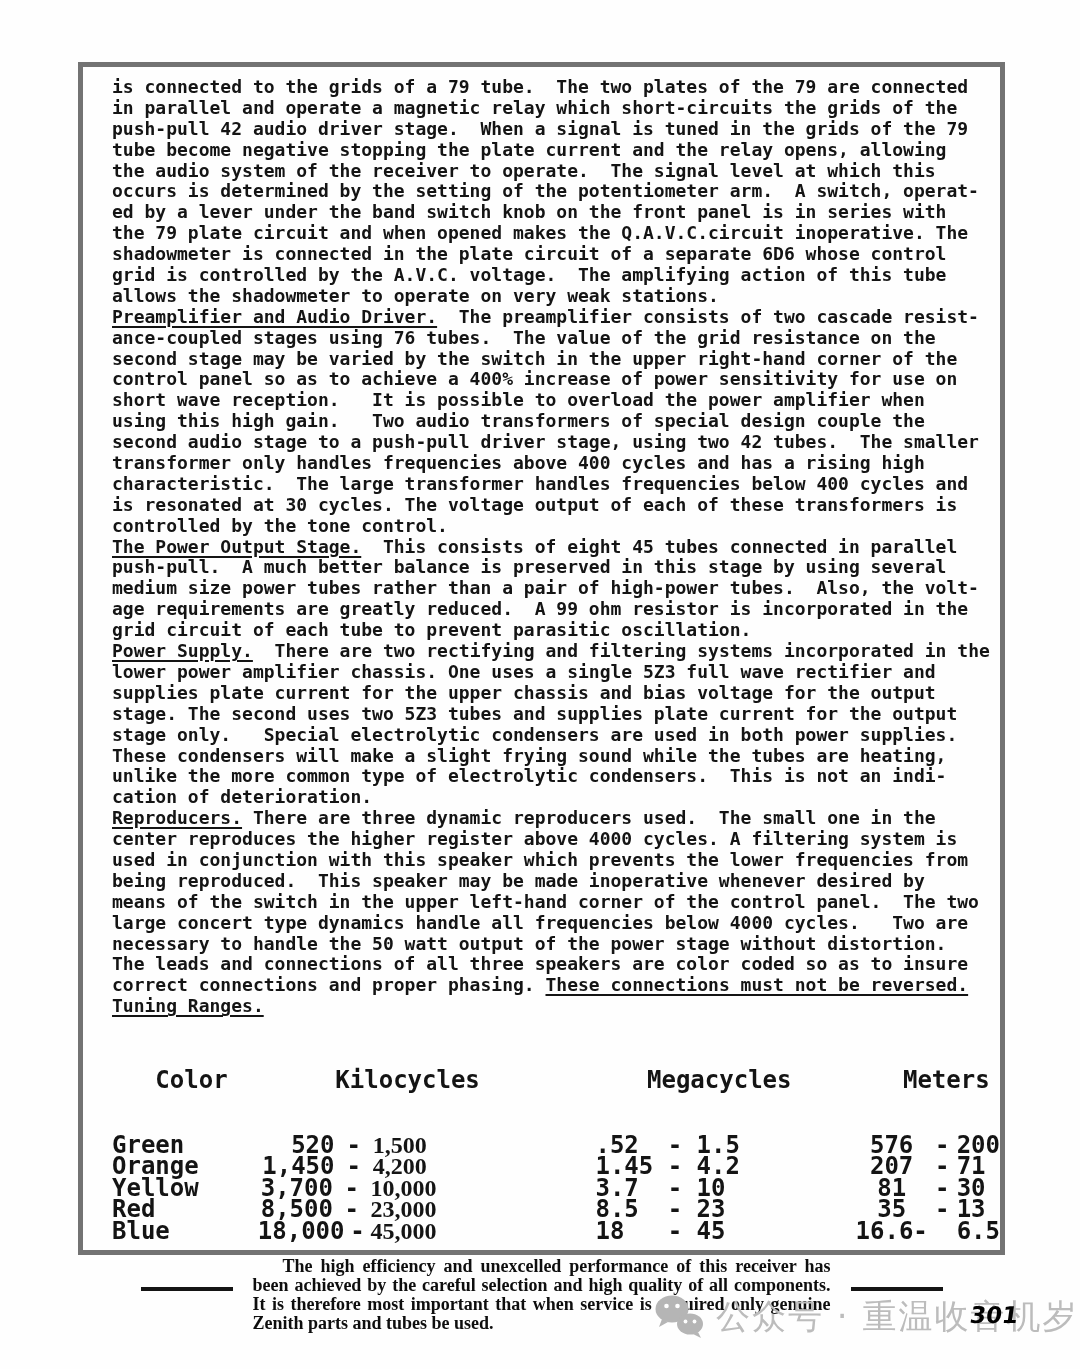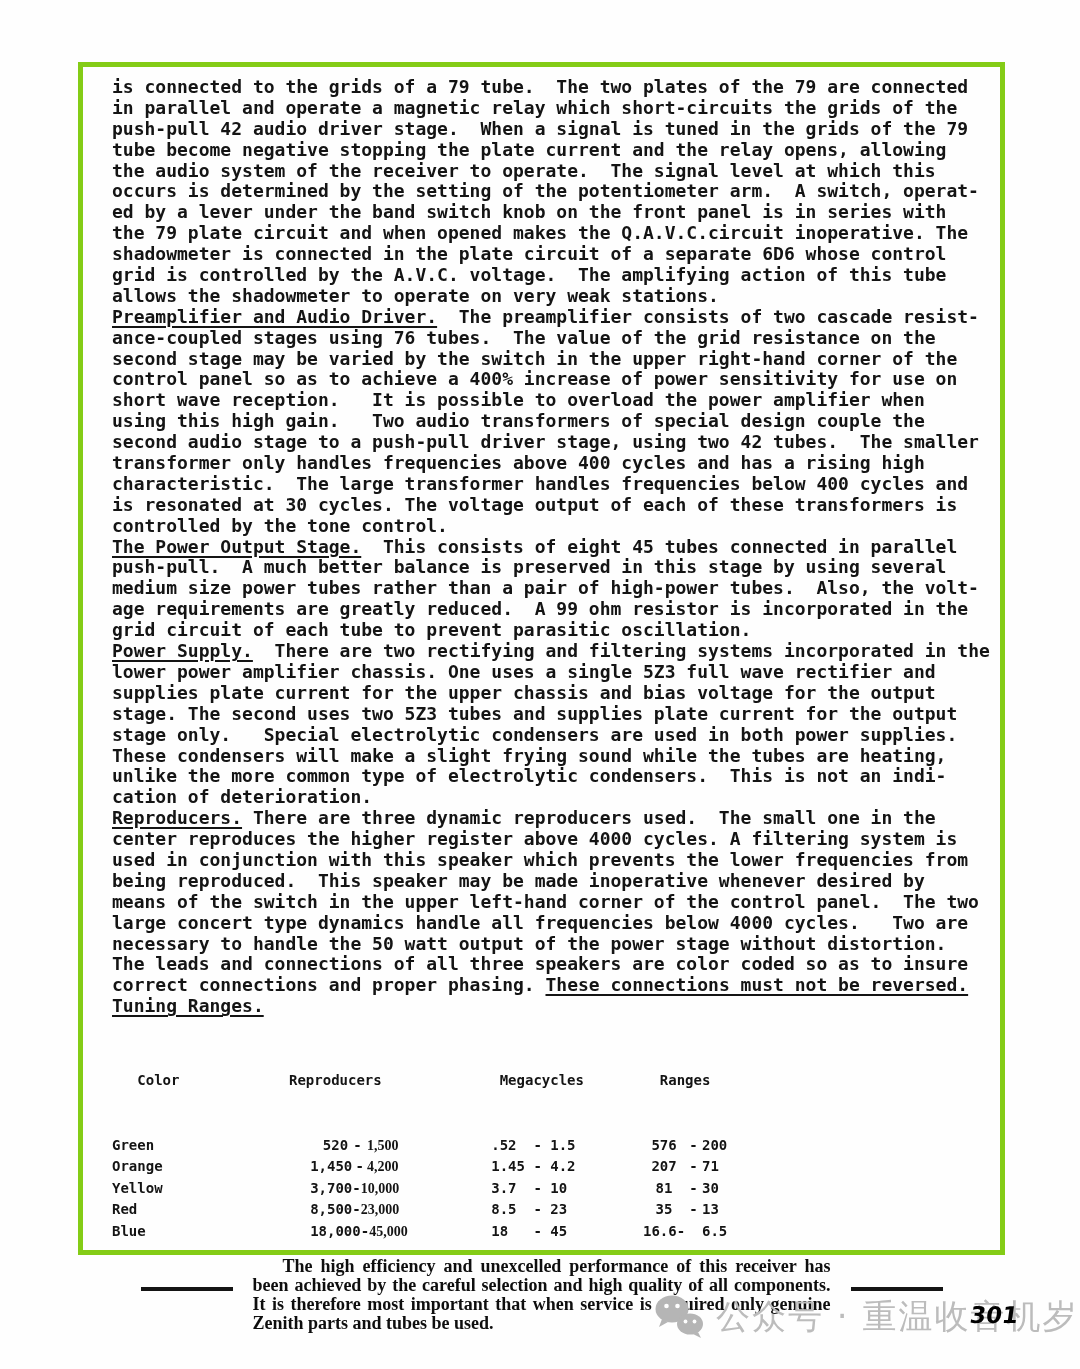--- a/index.html
+++ b/index.html
@@ -5,41 +5,41 @@
   html,body{margin:0;padding:0;}
   body{
     width:1080px;height:1369px;position:relative;
     background:#fefefe;
     font-family:"DejaVu Sans Mono",monospace;
     overflow:hidden;
   }
   .frame{
     position:absolute;left:78px;top:62px;
     width:917px;height:1183px;
-    border:5px solid #84cc16;
+    border:5px solid #737373;
     background:#fefefe;
   }
   .body-text{
     margin:10px 8px 0 29px;
     font-family:"DejaVu Sans Mono",monospace;
     font-weight:bold;font-size:18px;line-height:20.9px;
     color:#141414;white-space:pre;
   }
   .line{height:20.9px;}
   .u{
     text-decoration:underline;
     text-decoration-thickness:2px;
     text-underline-offset:3px;
     margin-top:16px;
   }
   
   .ttable{
     margin:10px 0 0 29px;
     font-family:"DejaVu Sans Mono",monospace;
-    font-weight:bold;font-size:14px;line-height:21.5px;
+    font-weight:bold;font-size:24px;line-height:21.5px;
     color:#141414;white-space:pre;
   }
   .trow{display:flex;}
   .tc-color{width:19ch;}
   .thead .tc-color{padding-left:3ch;box-sizing:border-box;}
   .tc-kc{width:15ch;display:flex;}
   .kc-a{width:6ch;text-align:right;margin-left:38px;}
   .kc-sep{width:3ch;text-align:center;}
   .kc-b{width:6ch;text-align:left;font-family:Liberation Serif, serif;}
   .tc-mc{margin-left:11ch;width:11ch;display:flex;}
@@ -85,23 +85,23 @@
 </head>
 <body>
 
 <div class="frame">
 
   <div class="body-text"><div class="line">is connected to the grids of a 79 tube.  The two plates of the 79 are connected</div><div class="line">in parallel and operate a magnetic relay which short-circuits the grids of the</div><div class="line">push-pull 42 audio driver stage.  When a signal is tuned in the grids of the 79</div><div class="line">tube become negative stopping the plate current and the relay opens, allowing</div><div class="line">the audio system of the receiver to operate.  The signal level at which this</div><div class="line">occurs is determined by the setting of the potentiometer arm.  A switch, operat-</div><div class="line">ed by a lever under the band switch knob on the front panel is in series with</div><div class="line">the 79 plate circuit and when opened makes the Q.A.V.C.circuit inoperative. The</div><div class="line">shadowmeter is connected in the plate circuit of a separate 6D6 whose control</div><div class="line">grid is controlled by the A.V.C. voltage.  The amplifying action of this tube</div><div class="line">allows the shadowmeter to operate on very weak stations.</div><div class="line"><span class="u">Preamplifier and Audio Driver.</span><span>  The preamplifier consists of two cascade resist-</span></div><div class="line">ance-coupled stages using 76 tubes.  The value of the grid resistance on the</div><div class="line">second stage may be varied by the switch in the upper right-hand corner of the</div><div class="line">control panel so as to achieve a 400% increase of power sensitivity for use on</div><div class="line">short wave reception.   It is possible to overload the power amplifier when</div><div class="line">using this high gain.   Two audio transformers of special design couple the</div><div class="line">second audio stage to a push-pull driver stage, using two 42 tubes.  The smaller</div><div class="line">transformer only handles frequencies above 400 cycles and has a rising high</div><div class="line">characteristic.  The large transformer handles frequencies below 400 cycles and</div><div class="line">is resonated at 30 cycles. The voltage output of each of these transformers is</div><div class="line">controlled by the tone control.</div><div class="line"><span class="u">The Power Output Stage.</span><span>  This consists of eight 45 tubes connected in parallel</span></div><div class="line">push-pull.  A much better balance is preserved in this stage by using several</div><div class="line">medium size power tubes rather than a pair of high-power tubes.  Also, the volt-</div><div class="line">age requirements are greatly reduced.  A 99 ohm resistor is incorporated in the</div><div class="line">grid circuit of each tube to prevent parasitic oscillation.</div><div class="line"><span class="u">Power Supply.</span><span>  There are two rectifying and filtering systems incorporated in the</span></div><div class="line">lower power amplifier chassis. One uses a single 5Z3 full wave rectifier and</div><div class="line">supplies plate current for the upper chassis and bias voltage for the output</div><div class="line">stage. The second uses two 5Z3 tubes and supplies plate current for the output</div><div class="line">stage only.   Special electrolytic condensers are used in both power supplies.</div><div class="line">These condensers will make a slight frying sound while the tubes are heating,</div><div class="line">unlike the more common type of electrolytic condensers.  This is not an indi-</div><div class="line">cation of deterioration.</div><div class="line"><span class="u">Reproducers.</span><span> There are three dynamic reproducers used.  The small one in the</span></div><div class="line">center reproduces the higher register above 4000 cycles. A filtering system is</div><div class="line">used in conjunction with this speaker which prevents the lower frequencies from</div><div class="line">being reproduced.  This speaker may be made inoperative whenever desired by</div><div class="line">means of the switch in the upper left-hand corner of the control panel.  The two</div><div class="line">large concert type dynamics handle all frequencies below 4000 cycles.   Two are</div><div class="line">necessary to handle the 50 watt output of the power stage without distortion.</div><div class="line">The leads and connections of all three speakers are color coded so as to insure</div><div class="line"><span>correct connections and proper phasing. </span><span class="u">These connections must not be reversed.</span></div><div class="line"><span class="u">Tuning Ranges.</span></div></div>
 
   <div class="ttable">
     <div class="trow thead">
       <span class="tc-color">Color</span>
-      <span class="th-kc">Reproducers</span>
+      <span class="th-kc">Kilocycles</span>
       <span class="th-mc">Megacycles</span>
-      <span class="th-m">Ranges</span>
+      <span class="th-m">Meters</span>
     </div>
   <div class="trow"><span class="tc-color">Green</span><span class="tc-kc"><span class="kc-a">520</span><span class="kc-sep">-</span><span class="kc-b">1,500</span></span><span class="tc-mc"><span class="mc-a">.52</span><span class="mc-sep">-</span><span class="mc-b">1.5</span></span><span class="tc-m"><span class="m-a">576</span><span class="m-sep">-</span><span class="m-b">200</span></span></div><div class="trow"><span class="tc-color">Orange</span><span class="tc-kc"><span class="kc-a">1,450</span><span class="kc-sep">-</span><span class="kc-b">4,200</span></span><span class="tc-mc"><span class="mc-a">1.45</span><span class="mc-sep">-</span><span class="mc-b">4.2</span></span><span class="tc-m"><span class="m-a">207</span><span class="m-sep">-</span><span class="m-b">71</span></span></div><div class="trow"><span class="tc-color">Yellow</span><span class="tc-kc"><span class="kc-a">3,700</span><span class="kc-sep">-</span><span class="kc-b">10,000</span></span><span class="tc-mc"><span class="mc-a">3.7</span><span class="mc-sep">-</span><span class="mc-b">10</span></span><span class="tc-m"><span class="m-a">81</span><span class="m-sep">-</span><span class="m-b">30</span></span></div><div class="trow"><span class="tc-color">Red</span><span class="tc-kc"><span class="kc-a">8,500</span><span class="kc-sep">-</span><span class="kc-b">23,000</span></span><span class="tc-mc"><span class="mc-a">8.5</span><span class="mc-sep">-</span><span class="mc-b">23</span></span><span class="tc-m"><span class="m-a">35</span><span class="m-sep">-</span><span class="m-b">13</span></span></div><div class="trow"><span class="tc-color">Blue</span><span class="tc-kc"><span class="kc-a">18,000</span><span class="kc-sep">-</span><span class="kc-b">45,000</span></span><span class="tc-mc"><span class="mc-a">18</span><span class="mc-sep">-</span><span class="mc-b">45</span></span><span class="tc-m"><span class="m-a">16.6-</span><span class="m-sep"></span><span class="m-b">6.5</span></span></div></div>
 
   <div class="notice-row">
     <div class="rule"></div>
     <p class="notice-text">The high efficiency and unexcelled performance of this receiver has been achieved by the careful selection and high quality of all components.  It is therefore most important that when service is required only genuine Zenith parts and tubes be used.</p>
     <div class="rule"></div>
   </div>
 
 </div>

